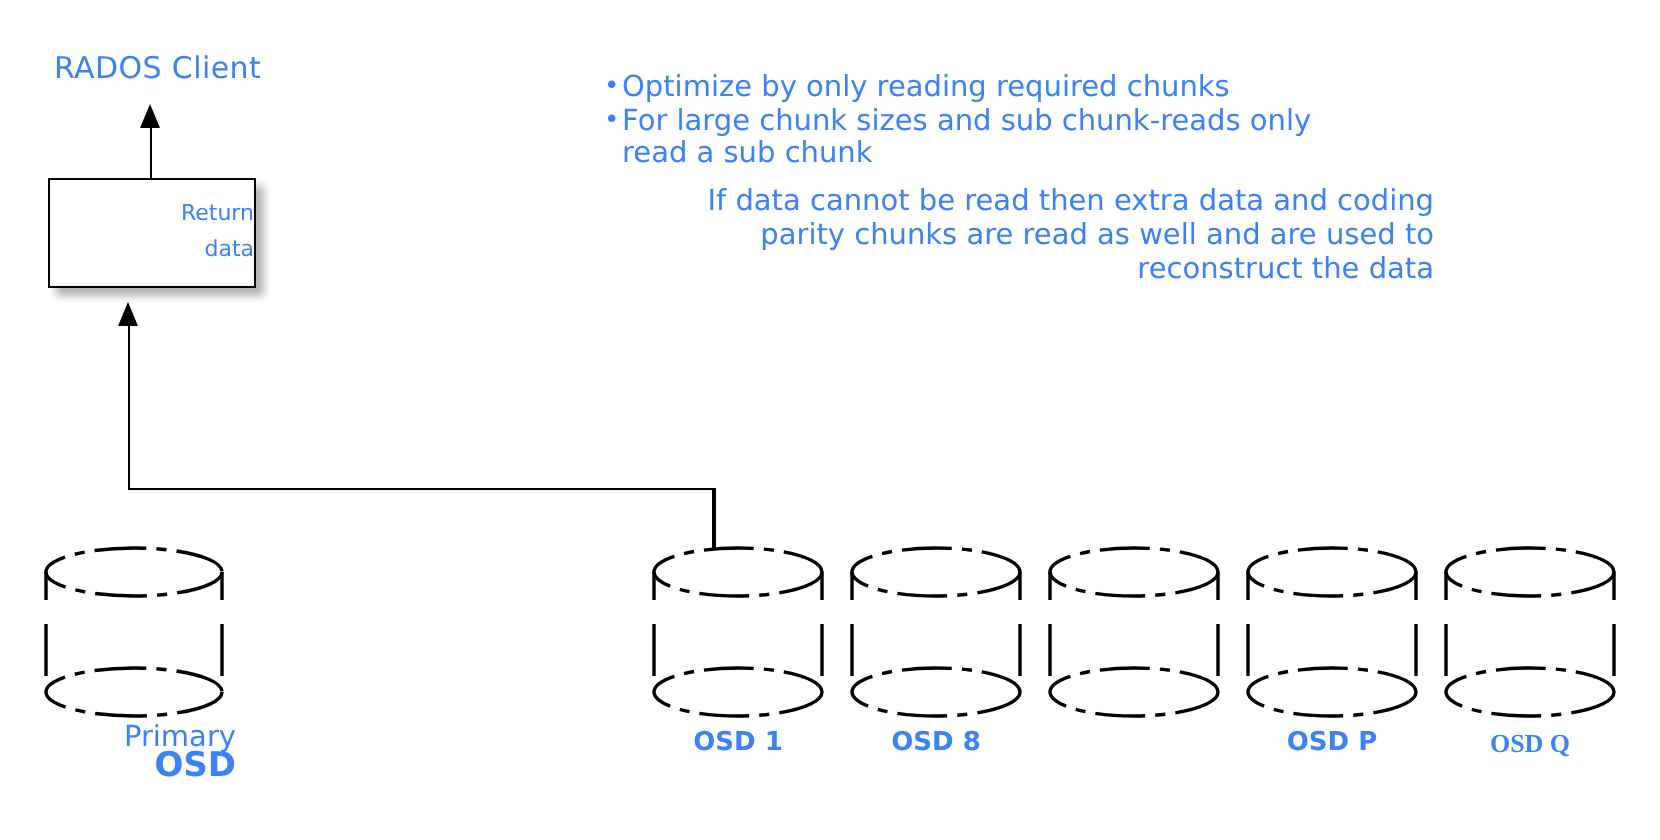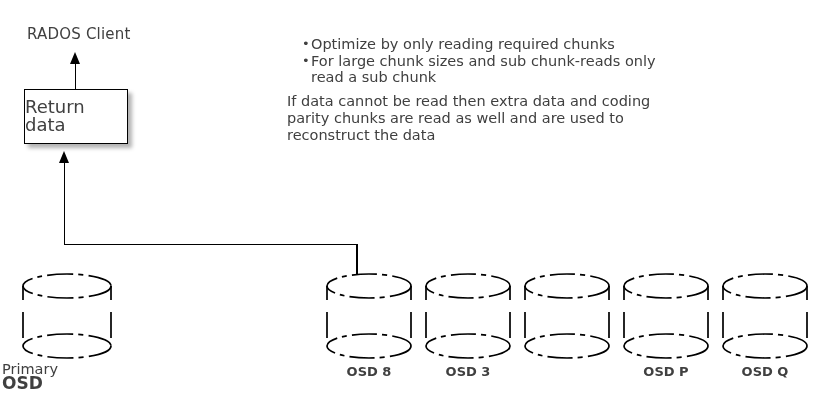--- a/index.html
+++ b/index.html
@@ -7,21 +7,21 @@
     padding: 0;
     background: #ffffff;
   }
   #canvas {
     position: relative;
     width: 830px;
     height: 420px;
     background: #ffffff;
     overflow: hidden;
     font-family: "DejaVu Sans", "Liberation Sans", sans-serif;
-    color: #404040;
+    color: #3b82f6;
   }
   .abs { position: absolute; }
 
   
   .rados-label {
     left: 27px;
     top: 25px;
     font-size: 15px;
     font-weight: 400;
     letter-spacing: .2px;
@@ -36,22 +36,22 @@
     height: 55px;
     border: 1.6px solid #000;
     background: #fff;
     box-shadow: 4px 4px 4px rgba(0,0,0,0.30);
     box-sizing: border-box;
   }
   .return-box-text {
     position: absolute;
     left: 0; right: 0;
     top: 8px;
-    text-align: left;
-    font-size: 18px;
+    text-align: right;
+    font-size: 11px;
     line-height: 18px;
     white-space: pre-line;
   }
 
   
   .vline { background: #000; width: 1.7px; }
   .hline { background: #000; height: 1.7px; }
 
   .arrowhead {
     width: 0; height: 0;
@@ -81,39 +81,40 @@
     font-size: 13px;
   }
   .para {
     left: 287px;
     top: 93px;
     width: 430px;
     font-size: 14.5px;
     line-height: 17px;
     font-weight: 500;
     white-space: pre-line;
+    text-align: right;
   }
 
   
   .cyl { position: absolute; }
   .cyl svg { display: block; overflow: visible; }
 
   .osd-label {
     position: absolute;
     text-align: center;
     font-size: 13px;
     font-weight: 600;
     white-space: nowrap;
   }
   .primary-label {
     position: absolute;
-    left: 2px;
+    left: 20px;
     top: 361px;
     width: 98px;
-    text-align: left;
+    text-align: right;
     white-space: nowrap;
   }
   .primary-label .l1 { font-size: 14.5px; font-weight: 500; display: block; line-height: 16px; }
   .primary-label .l2 { font-size: 17px; font-weight: 700; display: block; line-height: 13px; }
 </style>
 </head>
 <body>
 
 <div id="canvas">
 
@@ -156,31 +157,31 @@
   </div>
 
   <div class="cyl" style="left:322px; top:272px;">
     <svg width="94" height="88" viewBox="0 0 94 88" aria-hidden="true">
       <ellipse cx="47" cy="14" rx="42" ry="12" fill="none" stroke="#000" stroke-width="1.7" stroke-dasharray="25 5 5 5 25 5 5 5"></ellipse>
       <path d="M5,14 L5,74" fill="none" stroke="#000" stroke-width="1.7" stroke-dasharray="14 12 26 8"></path>
       <path d="M89,14 L89,74" fill="none" stroke="#000" stroke-width="1.7" stroke-dasharray="14 12 26 8"></path>
       <ellipse cx="47" cy="74" rx="42" ry="12" fill="none" stroke="#000" stroke-width="1.7" stroke-dasharray="25 5 5 5 25 5 5 5"></ellipse>
     </svg>
   </div>
-  <div class="osd-label" style="left:322px; top:364px; width:94px;">OSD 8</div>
+  <div class="osd-label" style="left:322px; top:364px; width:94px;">OSD 1</div>
 
   <div class="cyl" style="left:421px; top:272px;">
     <svg width="94" height="88" viewBox="0 0 94 88" aria-hidden="true">
       <ellipse cx="47" cy="14" rx="42" ry="12" fill="none" stroke="#000" stroke-width="1.7" stroke-dasharray="25 5 5 5 25 5 5 5"></ellipse>
       <path d="M5,14 L5,74" fill="none" stroke="#000" stroke-width="1.7" stroke-dasharray="14 12 26 8"></path>
       <path d="M89,14 L89,74" fill="none" stroke="#000" stroke-width="1.7" stroke-dasharray="14 12 26 8"></path>
       <ellipse cx="47" cy="74" rx="42" ry="12" fill="none" stroke="#000" stroke-width="1.7" stroke-dasharray="25 5 5 5 25 5 5 5"></ellipse>
     </svg>
   </div>
-  <div class="osd-label" style="left:421px; top:364px; width:94px;">OSD 3</div>
+  <div class="osd-label" style="left:421px; top:364px; width:94px;">OSD 8</div>
 
   <div class="cyl" style="left:520px; top:272px;">
     <svg width="94" height="88" viewBox="0 0 94 88" aria-hidden="true">
       <ellipse cx="47" cy="14" rx="42" ry="12" fill="none" stroke="#000" stroke-width="1.7" stroke-dasharray="25 5 5 5 25 5 5 5"></ellipse>
       <path d="M5,14 L5,74" fill="none" stroke="#000" stroke-width="1.7" stroke-dasharray="14 12 26 8"></path>
       <path d="M89,14 L89,74" fill="none" stroke="#000" stroke-width="1.7" stroke-dasharray="14 12 26 8"></path>
       <ellipse cx="47" cy="74" rx="42" ry="12" fill="none" stroke="#000" stroke-width="1.7" stroke-dasharray="25 5 5 5 25 5 5 5"></ellipse>
     </svg>
   </div>
 
@@ -195,15 +196,15 @@
   <div class="osd-label" style="left:619px; top:364px; width:94px;text-align:center;">OSD P</div>
 
   <div class="cyl" style="left:718px; top:272px;">
     <svg width="94" height="88" viewBox="0 0 94 88" aria-hidden="true">
       <ellipse cx="47" cy="14" rx="42" ry="12" fill="none" stroke="#000" stroke-width="1.7" stroke-dasharray="25 5 5 5 25 5 5 5"></ellipse>
       <path d="M5,14 L5,74" fill="none" stroke="#000" stroke-width="1.7" stroke-dasharray="14 12 26 8"></path>
       <path d="M89,14 L89,74" fill="none" stroke="#000" stroke-width="1.7" stroke-dasharray="14 12 26 8"></path>
       <ellipse cx="47" cy="74" rx="42" ry="12" fill="none" stroke="#000" stroke-width="1.7" stroke-dasharray="25 5 5 5 25 5 5 5"></ellipse>
     </svg>
   </div>
-  <div class="osd-label" style="left:718px; top:364px; width:94px;">OSD Q</div>
+  <div class="osd-label" style="left:718px; top:364px; width:94px;font-family:Liberation Serif, serif;">OSD Q</div>
 
 </div>
 
 </body></html>

